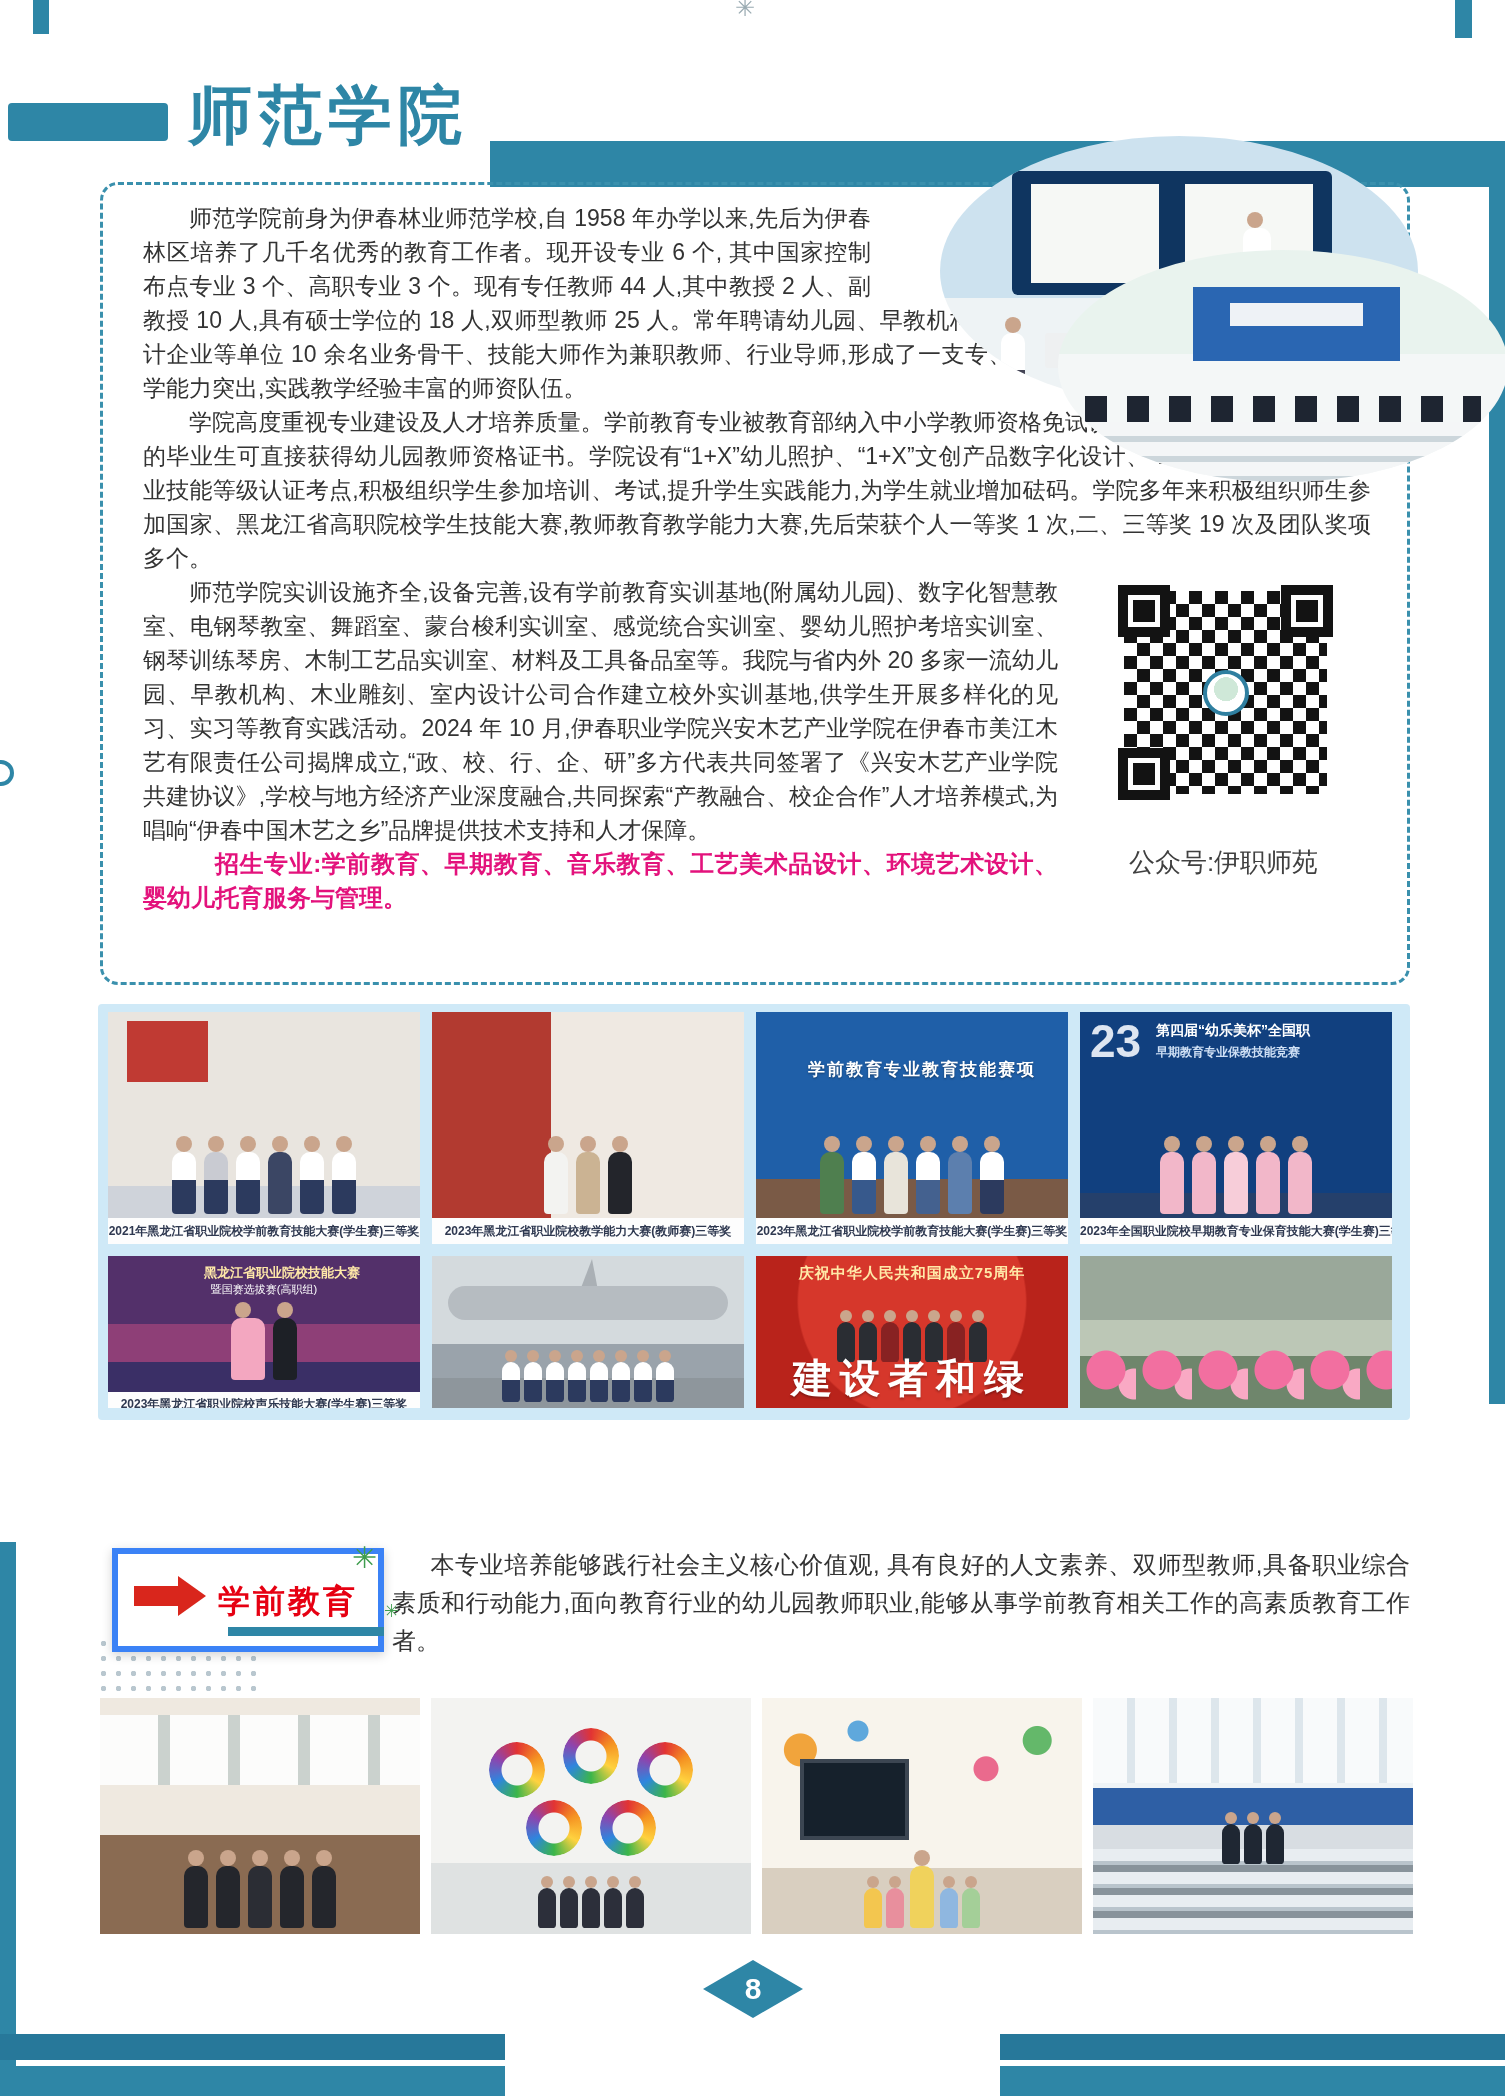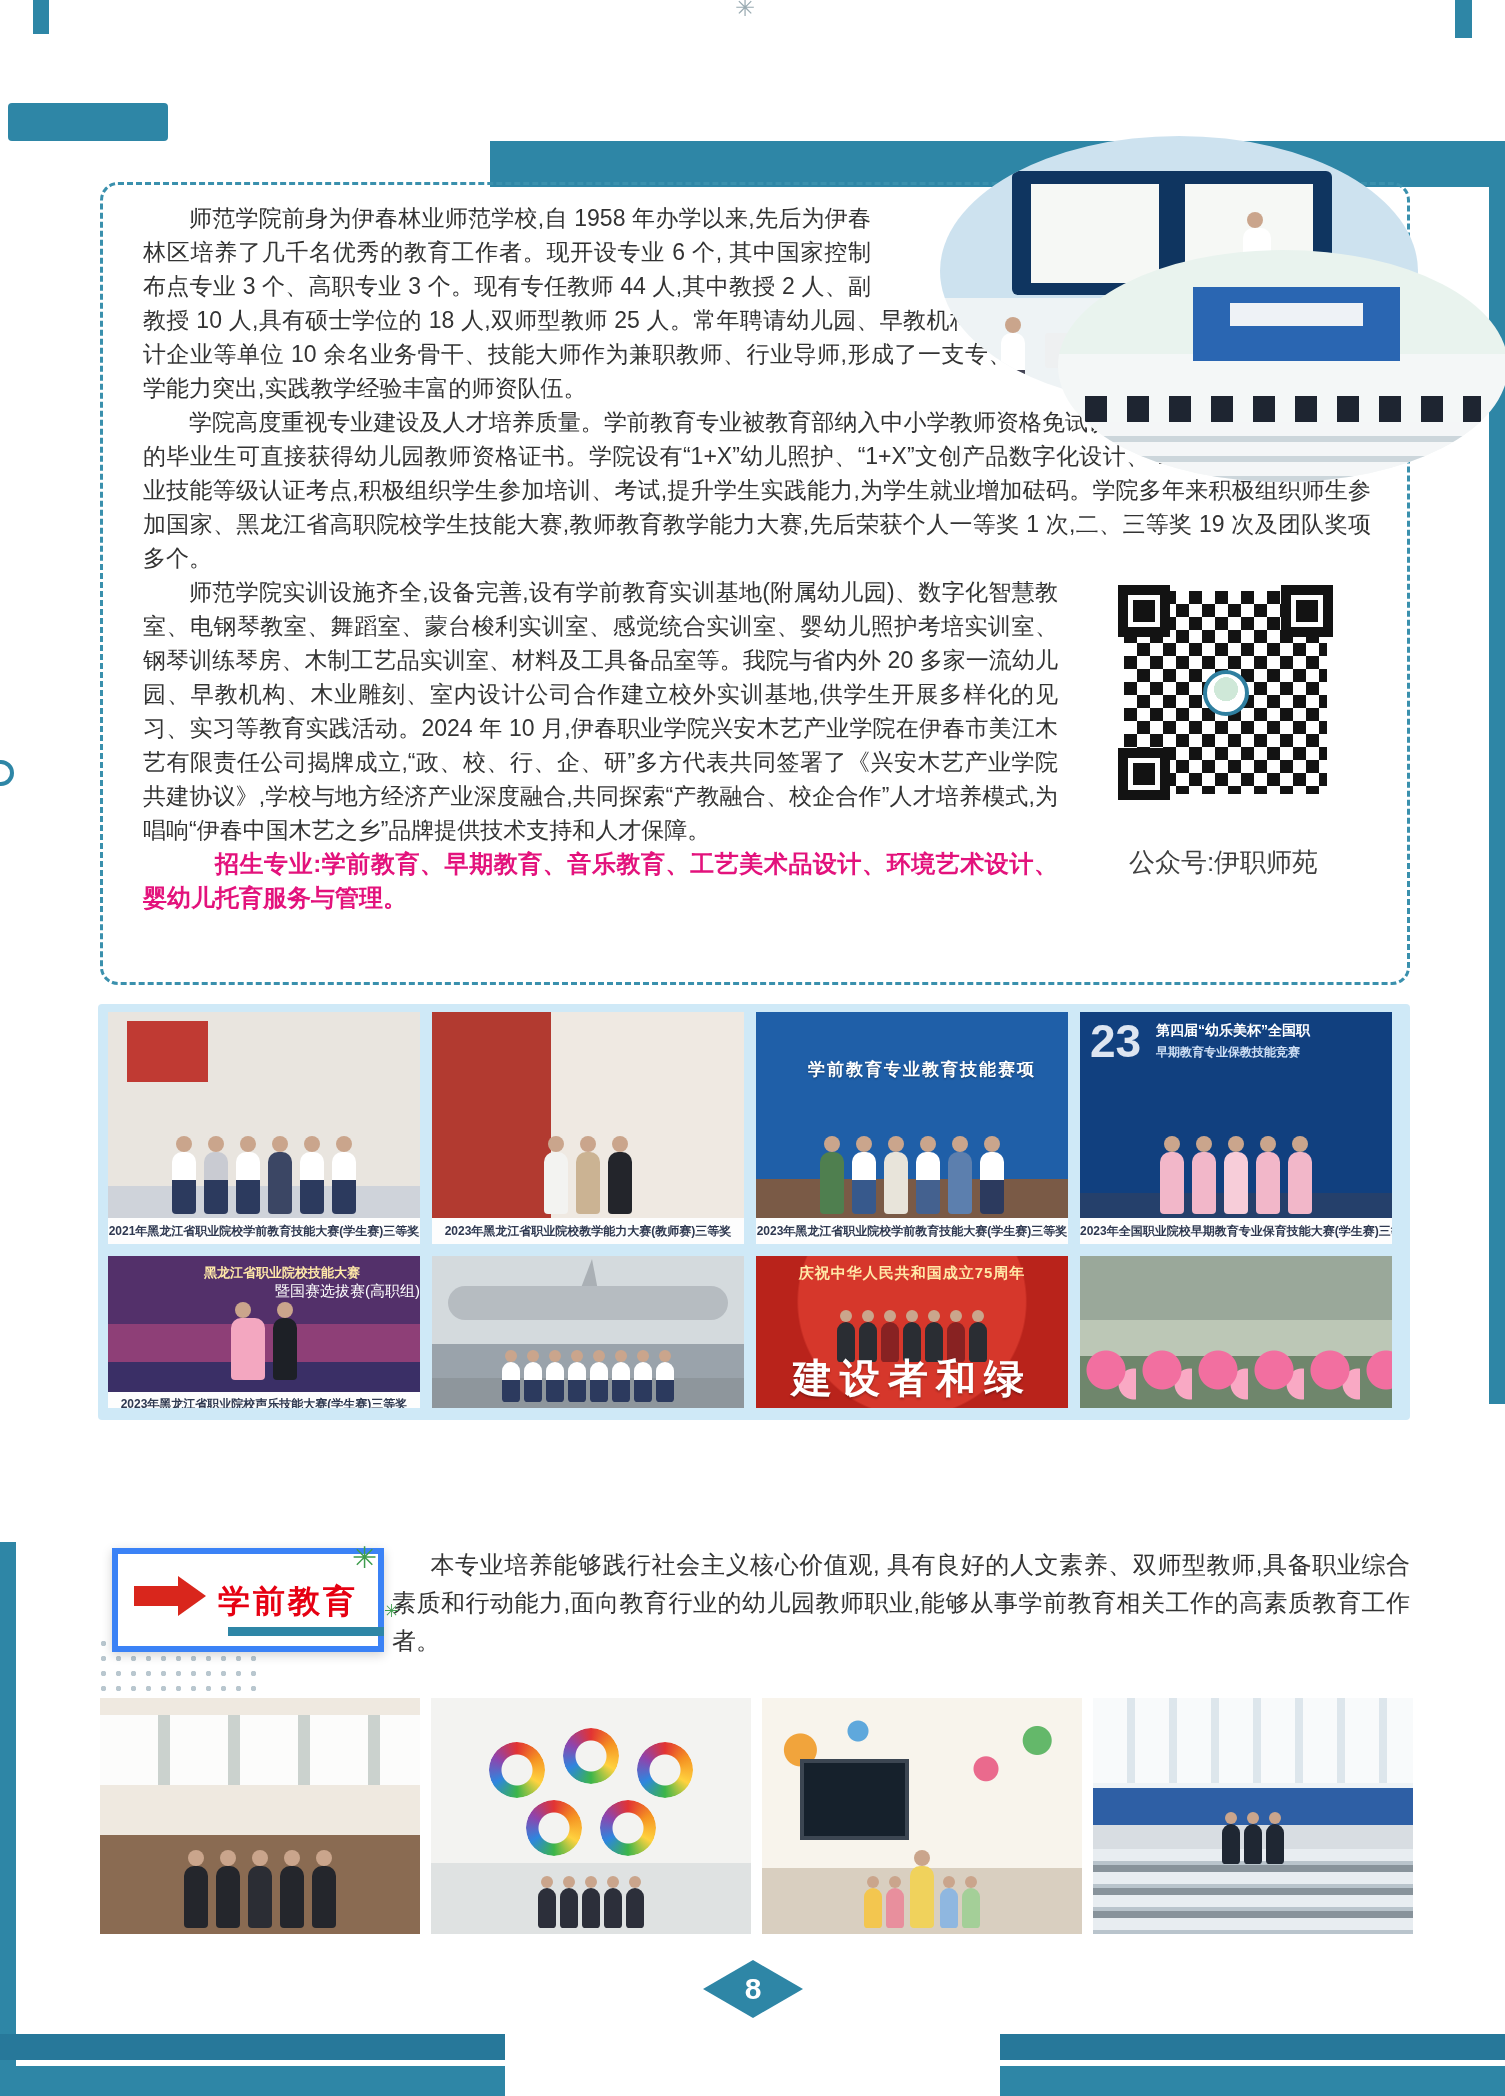--- a/index.html
+++ b/index.html
@@ -78,21 +78,21 @@
   .r1a .poster{position:absolute;left:6%;top:4%;width:26%;height:26%;background:#c03a33;}
   .r1b{background:linear-gradient(90deg,#b23a30 0 38%,#efe9e2 38%);}
   .r1c{background:linear-gradient(180deg,#1f5fa8 0 72%,#7a5a46 72%);}
   .r1c .ov{top:20%;font-size:17px;letter-spacing:2px;text-shadow:0 1px 2px rgba(0,0,0,.4);}
   .r1d{background:linear-gradient(180deg,#11407f 0 78%,#25406b 78%);}
   .r1d .big{position:absolute;left:10px;top:2px;font-size:46px;font-weight:bold;color:#e8eef8;opacity:.95;}
   .r1d .l1{position:absolute;left:76px;top:10px;font-size:14px;color:#fff;font-weight:bold;}
   .r1d .l2{position:absolute;left:76px;top:32px;font-size:12px;color:#cfe0f5;font-weight:bold;}
   .r2a{background:linear-gradient(180deg,#53306a 0 45%,#8e3f77 45% 70%,#3a2f66 70%);}
   .r2a .l1{position:absolute;left:0;top:8px;width:100%;text-align:center;font-size:13px;color:#ffe9a8;font-weight:bold;padding-left:36px;}
-  .r2a .l2{position:absolute;left:0;top:26px;width:100%;text-align:right;font-size:15px;color:#fff;}
+  .r2a .l2{position:absolute;left:0;top:26px;width:100%;text-align:center;font-size:11px;color:#fff;}
   .r2b{background:linear-gradient(180deg,#d4dadd 0 58%,#9aa3ab 58% 80%,#8e969c 80%);}
   .r2b .plane{position:absolute;left:5%;top:20%;width:90%;height:22%;background:#b6bcc1;border-radius:40px;}
   .r2b .tail{position:absolute;left:46%;top:2%;width:0;height:0;border-left:16px solid transparent;border-right:8px solid transparent;border-bottom:42px solid #aab0b5;}
   .r2c{background:radial-gradient(circle at 50% 30%,#d6372b 0 60%,#b9231b 61%);}
   .r2c .top{position:absolute;left:0;top:8px;width:100%;text-align:center;font-size:15px;color:#ffe9a8;font-weight:bold;letter-spacing:1px;}
   .r2c .bottom{position:absolute;left:0;bottom:2px;width:100%;text-align:center;font-size:40px;font-weight:900;color:#fff;letter-spacing:8px;text-shadow:0 2px 2px rgba(0,0,0,.25);}
   .r2d{background:linear-gradient(180deg,#9aa89a 0 42%,#bcc7b6 42% 66%,#6f866c 66%);}
   .r2d .poms{position:absolute;left:0;right:0;bottom:4px;height:64px;
     background:radial-gradient(circle 20px at 26px 30px,#f26fa0 0 19px,transparent 20px) 0 0/56px 64px repeat-x,
                radial-gradient(circle 16px at 54px 44px,#f9a9c4 0 15px,transparent 16px) 0 0/56px 64px repeat-x;}
@@ -149,20 +149,21 @@
 <div class="page">
 
   <div class="corner-tl"></div>
   <div class="corner-tr"></div>
   <span class="snow-top">✳</span>
   <div class="edge-right"></div>
   <div class="edge-left"></div>
   <div class="edge-circle"></div>
 
   <div class="t-bar-left"></div>
+  <h1 class="page-title">师范学院</h1>
   <div class="t-bar-right"></div>
 
   <section class="intro-box">
     <div class="sp-a"></div>
     <div class="sp-b"></div>
     <p>师范学院前身为伊春林业师范学校,自 1958 年办学以来,先后为伊春林区培养了几千名优秀的教育工作者。现开设专业 6 个, 其中国家控制布点专业 3 个、高职专业 3 个。现有专任教师 44 人,其中教授 2 人、副教授 10 人,具有硕士学位的 18 人,双师型教师 25 人。常年聘请幼儿园、早教机构、小学、艺术设计企业等单位 10 余名业务骨干、技能大师作为兼职教师、行业导师,形成了一支专、兼职结合,教学能力突出,实践教学经验丰富的师资队伍。</p>
     <p>学院高度重视专业建设及人才培养质量。学前教育专业被教育部纳入中小学教师资格免试认定改革实施范围,考核合格的毕业生可直接获得幼儿园教师资格证书。学院设有“1+X”幼儿照护、“1+X”文创产品数字化设计、“1+X”器乐艺术指导职业技能等级认证考点,积极组织学生参加培训、考试,提升学生实践能力,为学生就业增加砝码。学院多年来积极组织师生参加国家、黑龙江省高职院校学生技能大赛,教师教育教学能力大赛,先后荣获个人一等奖 1 次,二、三等奖 19 次及团队奖项多个。</p>
     <div class="qr-float">
       <div class="qr">
         <div class="qr-grid"></div>

